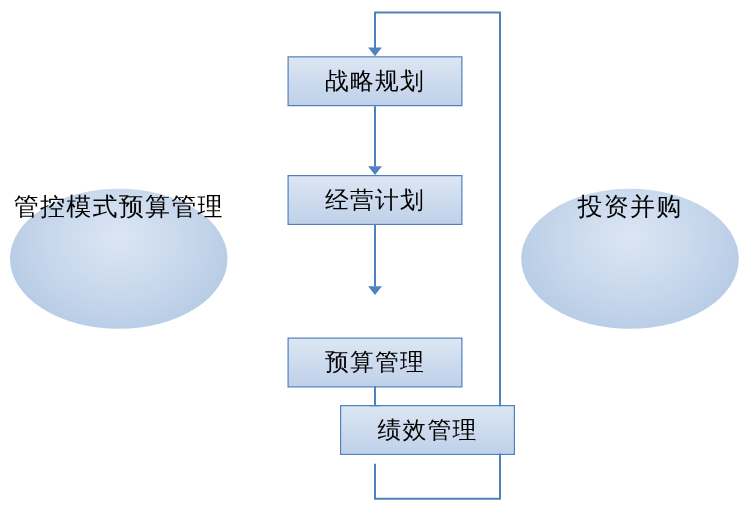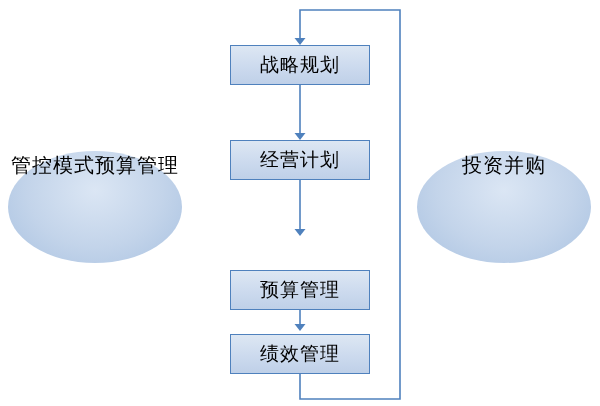--- a/index.html
+++ b/index.html
@@ -33,21 +33,21 @@
     display: flex;
     align-items: center;
     justify-content: center;
     font-size: 19px;
     color: #000000;
     letter-spacing: 1px;
   }
   .box-1 { top: 45px; }
   .box-2 { top: 140px; }
   .box-3 { top: 236px; margin-top: 34px; }
-  .box-4 { top: 334px; }
+  .box-4 { top: 324px; margin-left: 42px; }
   .ellipse {
     position: absolute;
     width: 174px;
     height: 112px;
     border-radius: 50%;
     background: radial-gradient(ellipse at 50% 35%, #dbe6f4 0%, #c3d4ea 55%, #a9c2e1 100%);
     display: flex;
     align-items: flex-start;
     justify-content: center;
     font-size: 20px;

